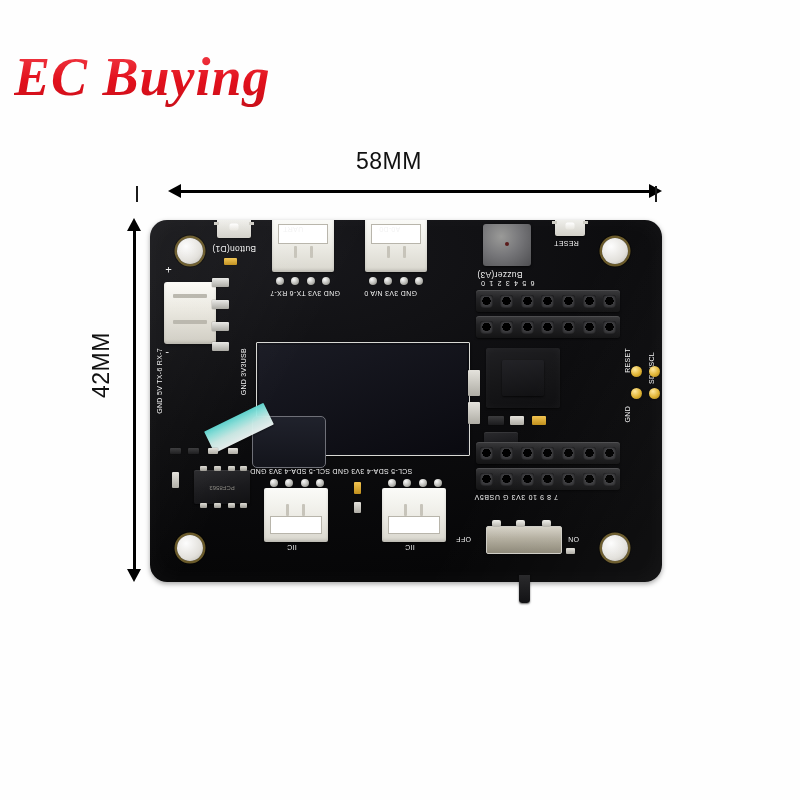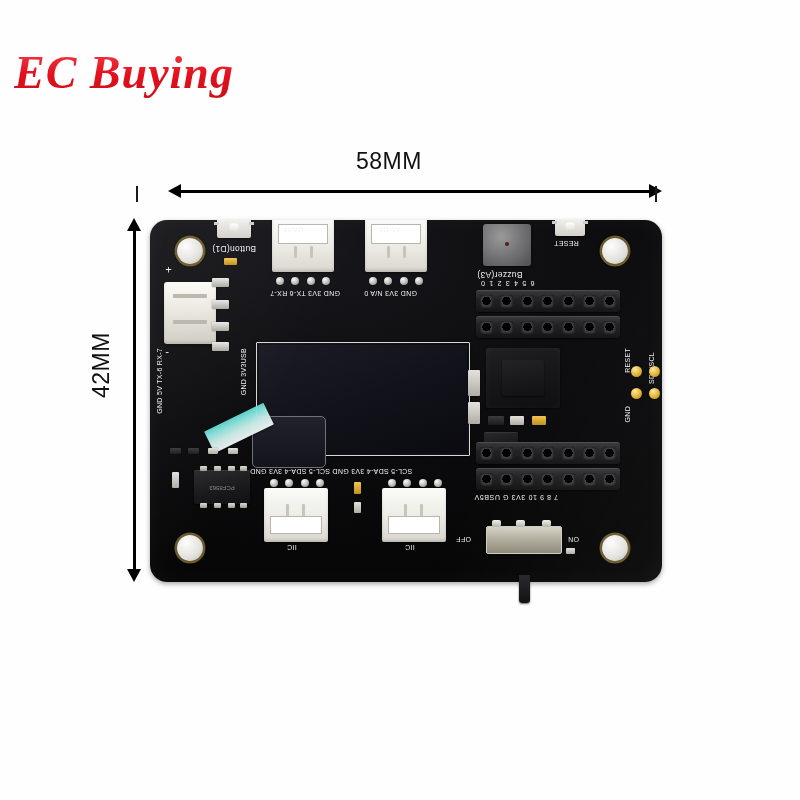--- a/index.html
+++ b/index.html
@@ -1,21 +1,21 @@
 <!DOCTYPE html>
 <html><head>
 <meta charset="utf-8">
 <style>
   html,body{margin:0;padding:0;}
   body{width:800px;height:800px;background:#ffffff;font-family:"Liberation Sans",sans-serif;overflow:hidden;position:relative;}
 
   #stage{position:absolute;left:0;top:0;width:800px;height:800px;background:#fefefe;}
 
   
-  #brand{position:absolute;left:14px;top:46px;font-family:"Liberation Serif",serif;font-style:italic;font-weight:bold;font-size:46px;letter-spacing:1px;
+  #brand{position:absolute;left:14px;top:46px;font-family:"Liberation Serif",serif;font-style:italic;font-weight:bold;font-size:54px;letter-spacing:1px;
          color:#e8222c;background:linear-gradient(180deg,#f4434d 0%,#e2101c 55%,#c9101a 100%);
          -webkit-background-clip:text;background-clip:text;-webkit-text-fill-color:transparent;white-space:nowrap;}
 
   
   .dimlabel{position:absolute;color:#111;font-size:23px;font-weight:500;letter-spacing:.5px;white-space:nowrap;}
   #lbl-w{left:356px;top:148px;}
   #lbl-h{left:88px;top:398px;transform:rotate(-90deg);transform-origin:left top;}
 
   .arrow-h{position:absolute;height:14px;}
   .arrow-h .bar{position:absolute;left:7px;right:7px;top:6px;height:2.5px;background:#000;}

